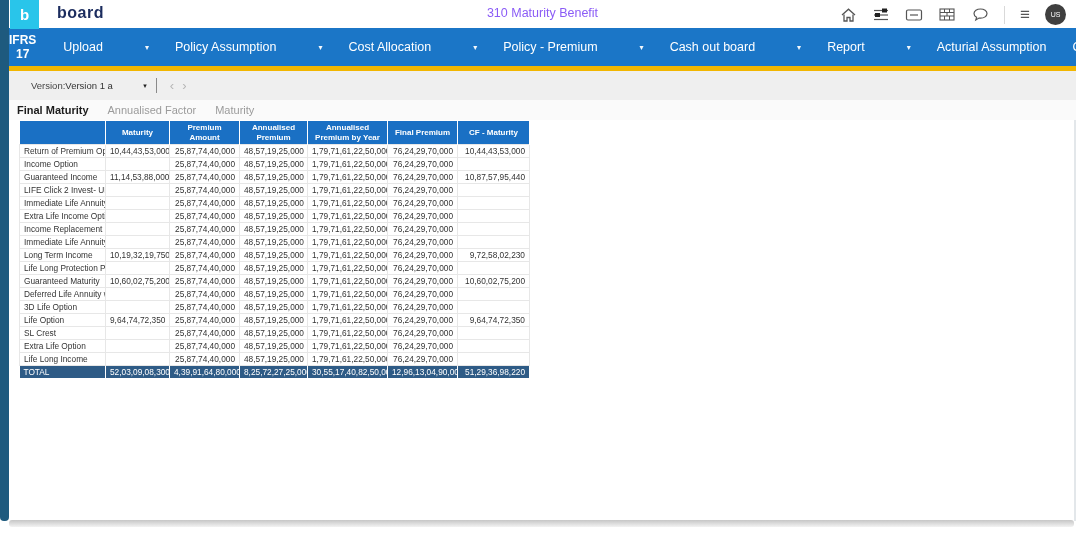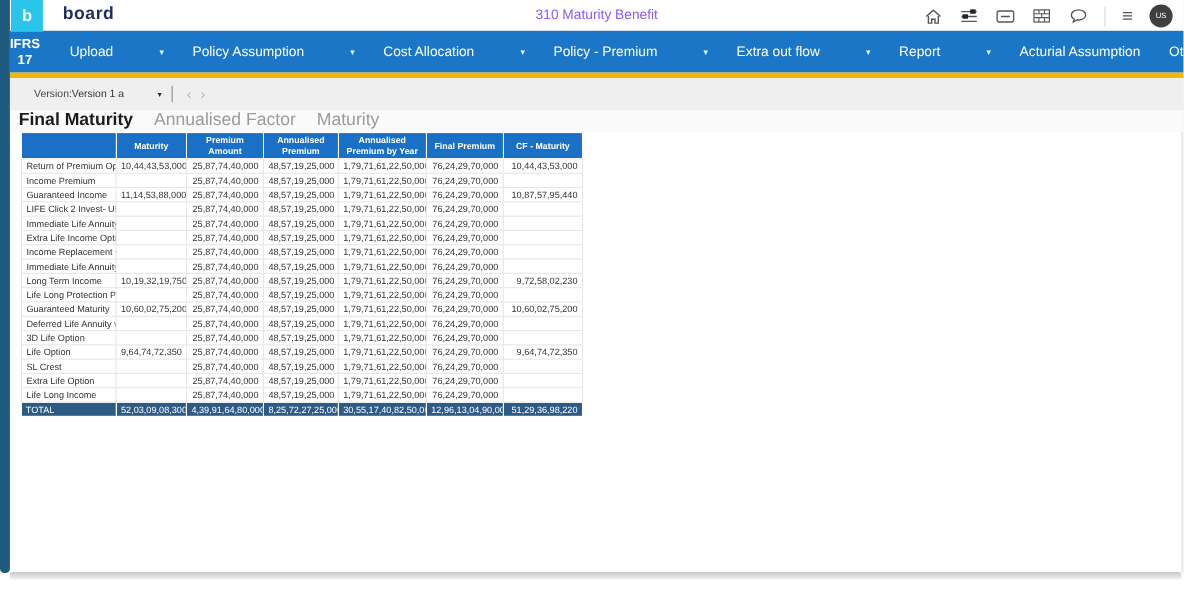--- a/index.html
+++ b/index.html
@@ -47,21 +47,21 @@
   .v-label { margin-right:0; color:#444; }
   .v-select { display:flex; align-items:center; cursor:pointer; }
   .v-value { width:62px; }
   .v-caret { font-size:7px; color:#222; margin-left:16px; }
   .v-sep { width:1px; height:15px; background:#8a8a8a; margin:0 9px; }
   .v-chev { font-size:13px; color:#b5b5b5; padding:0 4px; cursor:pointer; line-height:12px; }
 
   
   .tabs { position:absolute; left:9px; right:0; top:100px; height:20px; background:#fafafa;
           display:flex; align-items:center; gap:19px; padding-left:8px; }
-  .tab { font-size:16px; color:#9b9b9b; cursor:pointer; white-space:nowrap; }
+  .tab { font-size:11px; color:#9b9b9b; cursor:pointer; white-space:nowrap; }
   .tab.active { color:#1c1c1c; font-weight:bold; }
 
   
   .table-wrap { position:absolute; left:19px; top:121px; }
   table { border-collapse:collapse; table-layout:fixed; width:510px; background:#fff; }
   thead th { background:var(--hdrblue,#1a70c4); color:#fff; font-size:8px; font-weight:bold;
              padding:2px 3px; height:21px; text-align:center; vertical-align:middle; line-height:1.2;
              border-right:1px solid rgba(255,255,255,.35); overflow:hidden; }
   tbody td { font-size:8.3px; color:#333; padding:1px 4px; height:10.3px; border:1px solid #e7e7e7;
              white-space:nowrap; overflow:hidden; background:#fff; }
@@ -144,21 +144,21 @@
         </div>
         <div class="nav-item">
           <span>Cost Allocation</span>
           <span class="caret">▾</span>
         </div>
         <div class="nav-item">
           <span>Policy - Premium</span>
           <span class="caret">▾</span>
         </div>
         <div class="nav-item">
-          <span>Extra out flow</span>
+          <span>Cash out board</span>
           <span class="caret">▾</span>
         </div>
         <div class="nav-item">
           <span>Report</span>
           <span class="caret">▾</span>
         </div>
         <div class="nav-item">
           <span>Acturial Assumption</span>
         </div>
         <div class="nav-item">
@@ -213,21 +213,21 @@
           <tr>
             <td class="lbl">Return of Premium Opti</td>
             <td class="num">10,44,43,53,000</td>
             <td class="num">25,87,74,40,000</td>
             <td class="num">48,57,19,25,000</td>
             <td class="num">1,79,71,61,22,50,000</td>
             <td class="num">76,24,29,70,000</td>
             <td class="num">10,44,43,53,000</td>
           </tr>
           <tr>
-            <td class="lbl">Income Premium</td>
+            <td class="lbl">Income Option</td>
             <td class="num"></td>
             <td class="num">25,87,74,40,000</td>
             <td class="num">48,57,19,25,000</td>
             <td class="num">1,79,71,61,22,50,000</td>
             <td class="num">76,24,29,70,000</td>
             <td class="num"></td>
           </tr>
           <tr>
             <td class="lbl">Guaranteed Income</td>
             <td class="num">11,14,53,88,000</td>

